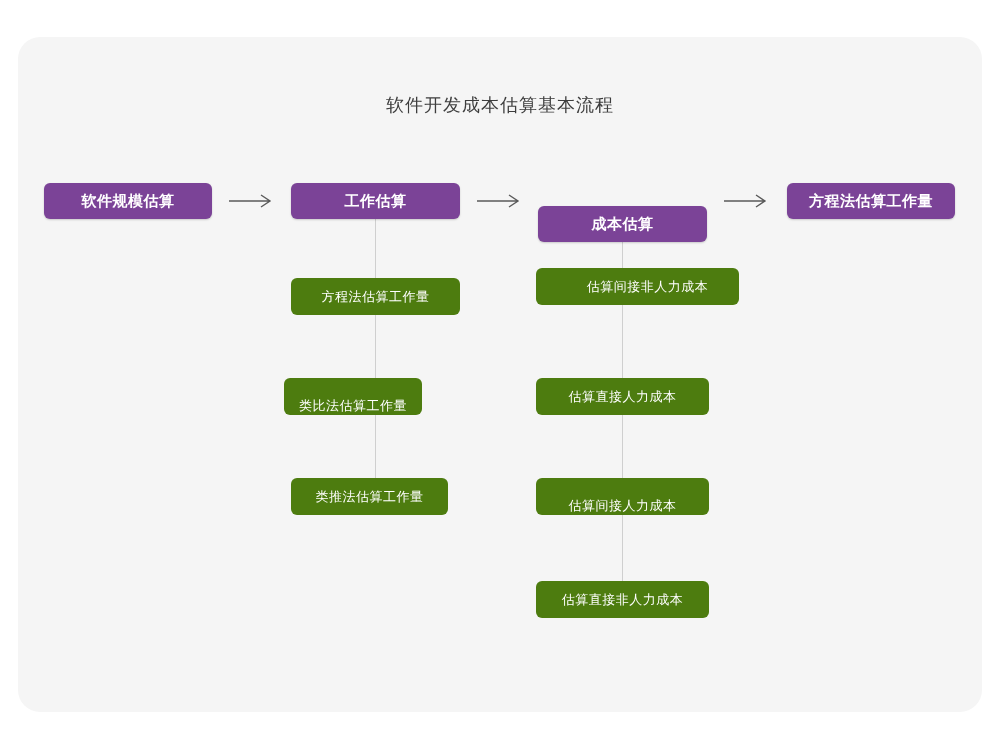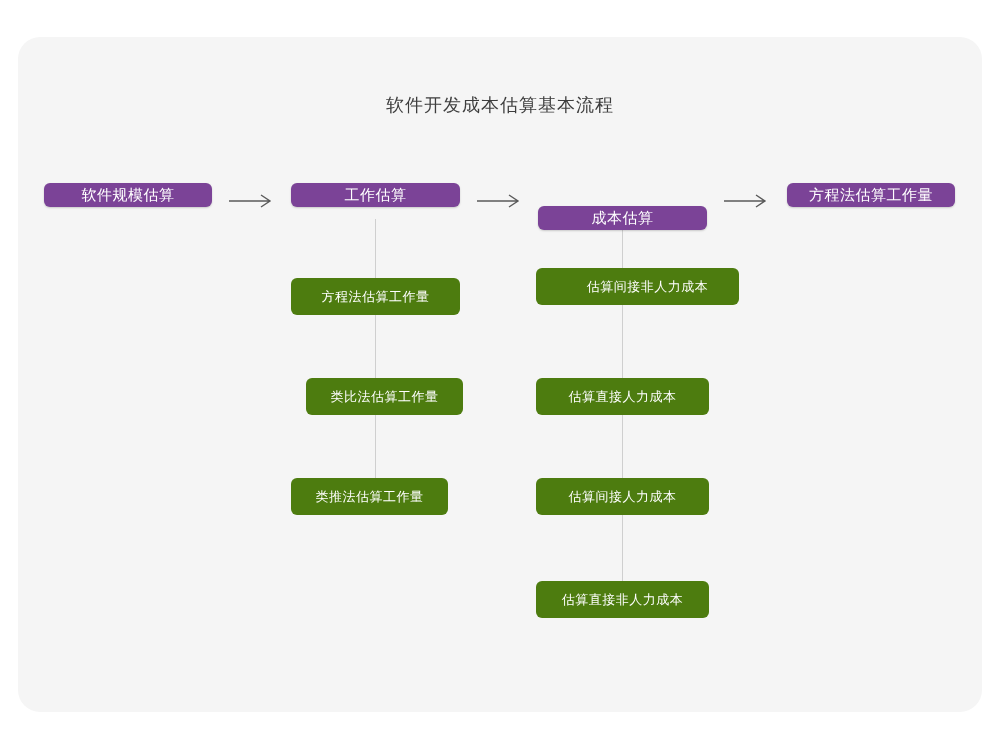--- a/index.html
+++ b/index.html
@@ -64,21 +64,22 @@
     border-radius: 6px;
     color: #ffffff;
     font-size: 15px;
     letter-spacing: 0.5px;
     white-space: nowrap;
     box-sizing: border-box;
   }
   .node.primary {
     background: #7b4397;
     box-shadow: 0 1px 2px rgba(0,0,0,0.18);
-    height: 24px;
+    height: 36px;
+    font-weight: bold;
   }
   .node.secondary {
     background: #4d7c0f;
     height: 37px;
     font-size: 13px;
   }
 </style>
 </head>
 <body>
 
@@ -123,37 +124,37 @@
   </div>
 
   <div class="node primary" style="left:787px; top:183px; width:168px;">
     <span>方程法估算工作量</span>
   </div>
 
   <div class="node secondary" style="left:291px; top:278px; width:169px;">
     <span>方程法估算工作量</span>
   </div>
 
-  <div class="node secondary" style="left:306px; top:378px; width:157px;">
+  <div class="node secondary" style="left:284px; top:378px; width:138px;align-items:flex-end;">
     <span>类比法估算工作量</span>
   </div>
 
   <div class="node secondary" style="left:291px; top:478px; width:157px;">
     <span>类推法估算工作量</span>
   </div>
 
   <div class="node secondary" style="left:536px; top:268px; width:203px;padding-left:20px;">
     <span>估算间接非人力成本</span>
   </div>
 
   <div class="node secondary" style="left:536px; top:378px; width:173px;">
     <span>估算直接人力成本</span>
   </div>
 
-  <div class="node secondary" style="left:536px; top:478px; width:173px;">
+  <div class="node secondary" style="left:536px; top:478px; width:173px;align-items:flex-end;">
     <span>估算间接人力成本</span>
   </div>
 
   <div class="node secondary" style="left:536px; top:581px; width:173px;">
     <span>估算直接非人力成本</span>
   </div>
 
 </div>
 
 </body></html>

